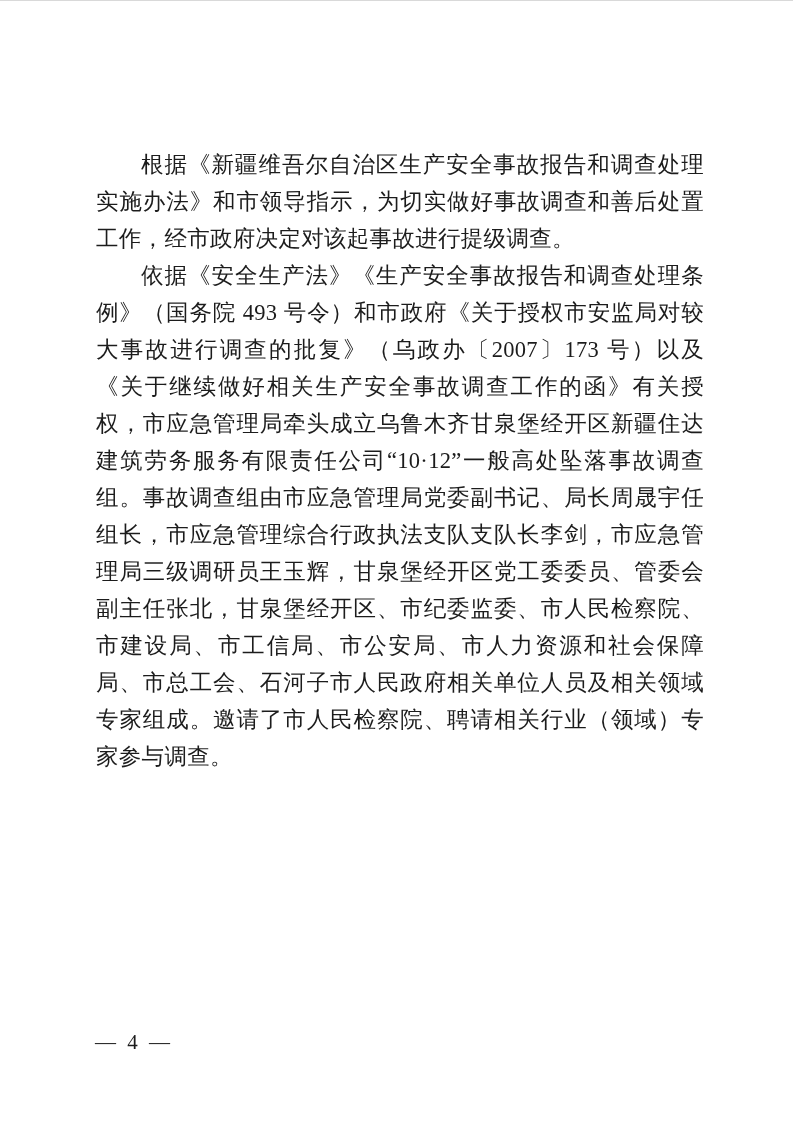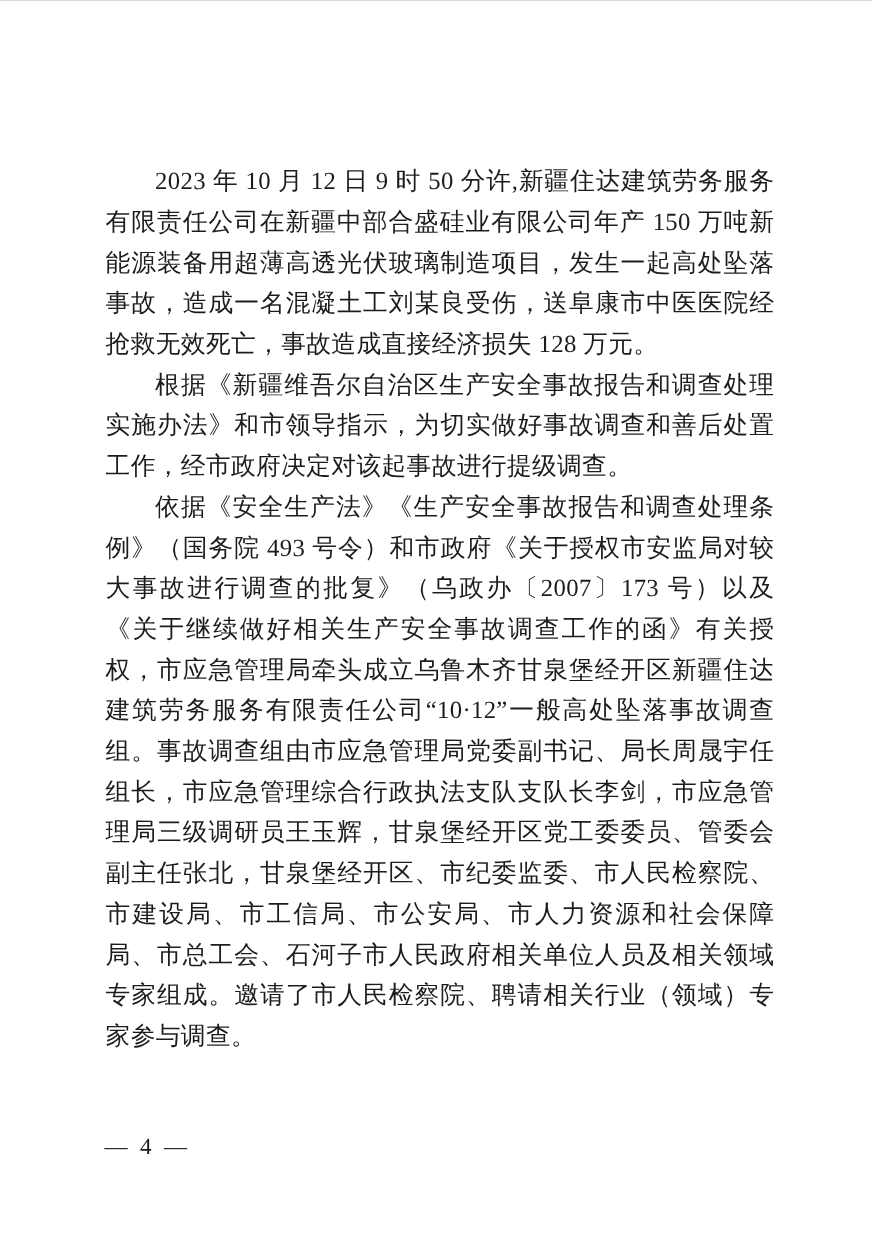--- a/index.html
+++ b/index.html
@@ -50,18 +50,17 @@
     letter-spacing: 3px;
     color: #1c1c1c;
   }
 </style>
 </head>
 <body>
 
 <div class="page">
   <div class="scan-line"></div>
   <div class="content">
-    <p class="para">2023 年 10 月 12 日 9 时 50 分许,新疆住达建筑劳务服务有限责任公司在新疆中部合盛硅业有限公司年产 150 万吨新能源装备用超薄高透光伏玻璃制造项目，发生一起高处坠落事故，造成一名混凝土工刘某良受伤，送阜康市中医医院经抢救无效死亡，事故造成直接经济损失 128 万元。</p>
     <p class="para">根据《新疆维吾尔自治区生产安全事故报告和调查处理实施办法》和市领导指示，为切实做好事故调查和善后处置工作，经市政府决定对该起事故进行提级调查。</p>
     <p class="para">依据《安全生产法》《生产安全事故报告和调查处理条例》（国务院 493 号令）和市政府《关于授权市安监局对较大事故进行调查的批复》（乌政办〔2007〕173 号）以及《关于继续做好相关生产安全事故调查工作的函》有关授权，市应急管理局牵头成立乌鲁木齐甘泉堡经开区新疆住达建筑劳务服务有限责任公司“10·12”一般高处坠落事故调查组。事故调查组由市应急管理局党委副书记、局长周晟宇任组长，市应急管理综合行政执法支队支队长李剑，市应急管理局三级调研员王玉辉，甘泉堡经开区党工委委员、管委会副主任张北，甘泉堡经开区、市纪委监委、市人民检察院、市建设局、市工信局、市公安局、市人力资源和社会保障局、市总工会、石河子市人民政府相关单位人员及相关领域专家组成。邀请了市人民检察院、聘请相关行业（领域）专家参与调查。</p>
   </div>
   <div class="footer">— 4 —</div>
 </div>
 
 </body></html>

